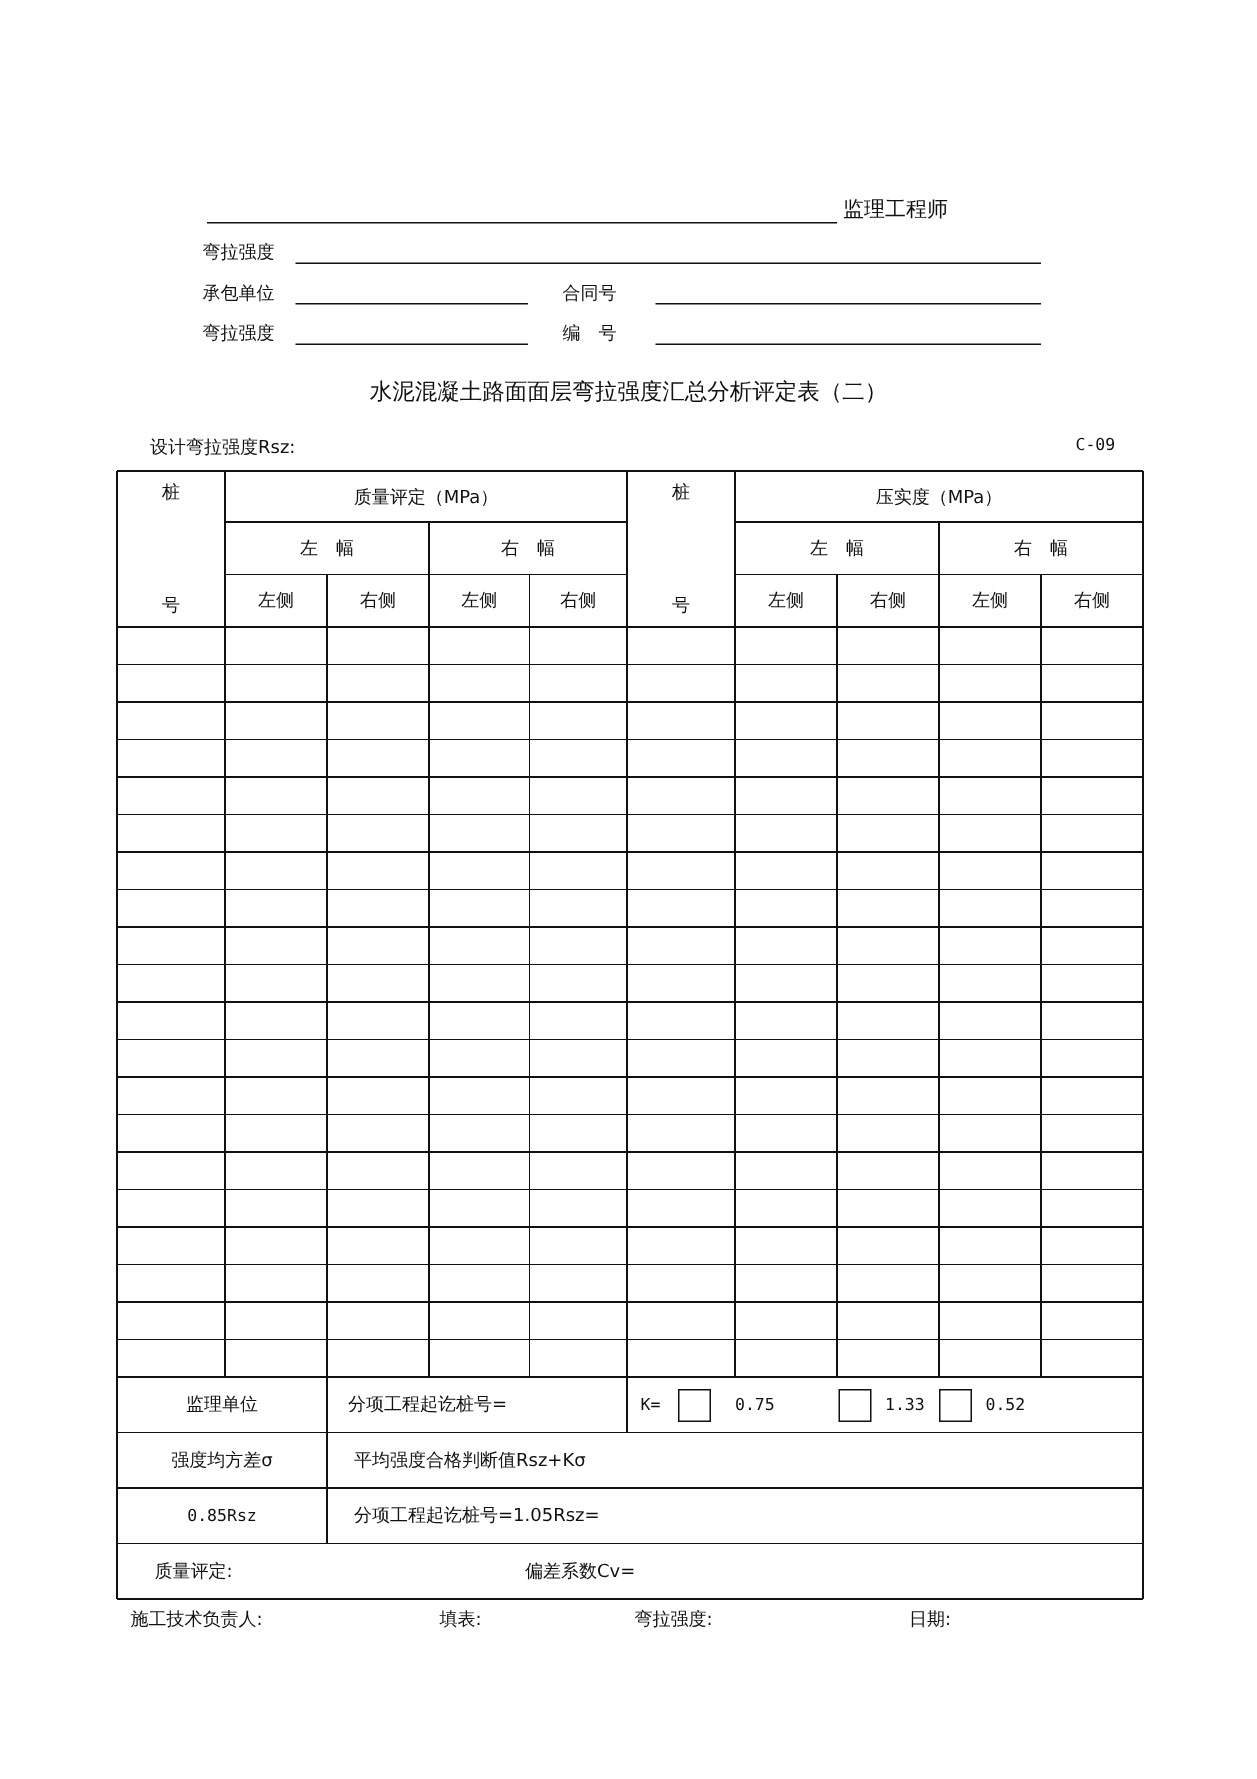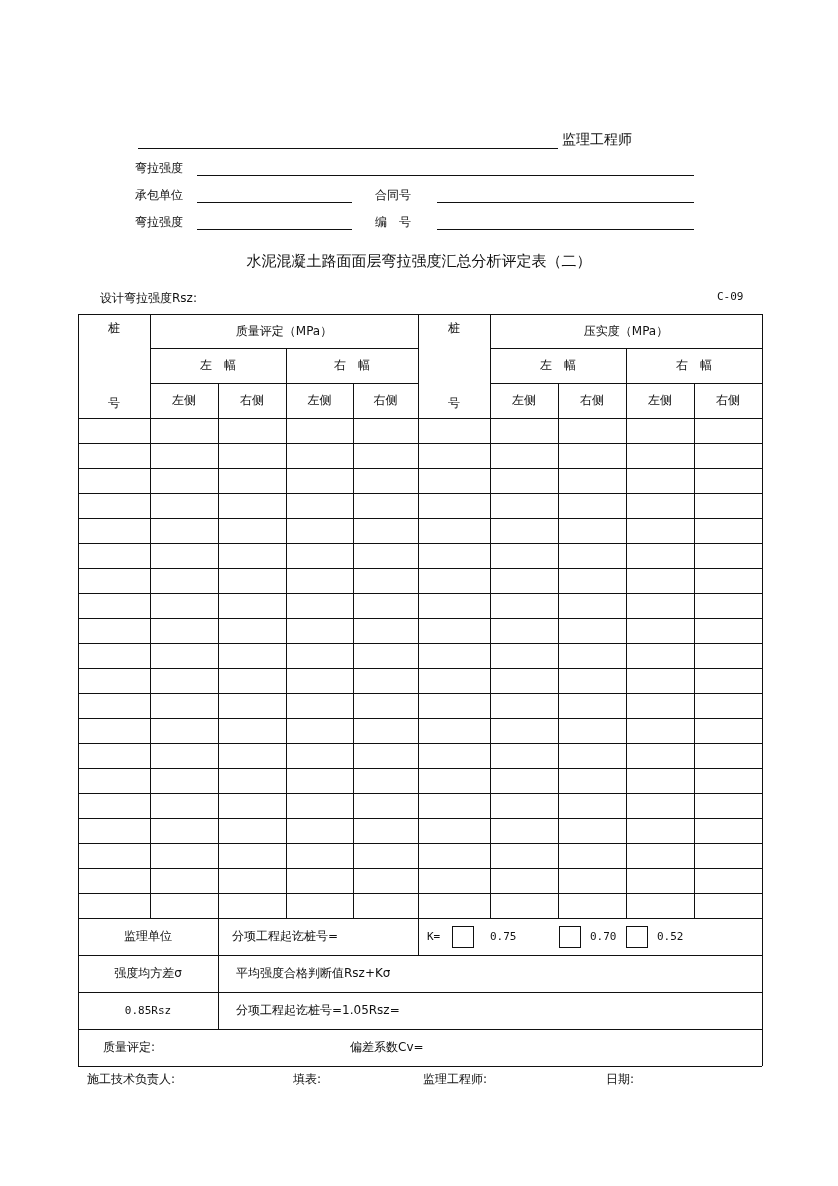--- a/index.html
+++ b/index.html
@@ -318,29 +318,29 @@
     <div class="datacell" style="left: 627px; top: 894px; width: 67px; height: 24px; display: flex; align-items: center; justify-content: center;"></div>
     <div class="datacell" style="left: 695px; top: 894px; width: 67px; height: 24px; display: flex; align-items: center; justify-content: center;"></div>
   </div>
 
 <div class="cell" style="left:78px; top:918px; width:140px; height:37px;">监理单位</div>
 <div class="cell" style="left:232px; top:918px; height:37px; justify-content:flex-start;">分项工程起讫桩号=</div>
 <div class="cell mono" style="left:427px; top:918px; height:37px; font-size:11px;">K=</div>
 <div class="kbox" style="left:452px; top:926px;"></div>
 <div class="cell mono" style="left:490px; top:918px; height:37px; font-size:11px;">0.75</div>
 <div class="kbox" style="left:559px; top:926px;"></div>
-<div class="cell mono" style="left:590px; top:918px; height:37px; font-size:11px;">0.70</div>
+<div class="cell mono" style="left:590px; top:918px; height:37px; font-size:11px;">1.33</div>
 <div class="kbox" style="left:626px; top:926px;"></div>
 <div class="cell mono" style="left:657px; top:918px; height:37px; font-size:11px;">0.52</div>
 
 <div class="cell" style="left:78px; top:955px; width:140px; height:37px;">强度均方差σ</div>
 <div class="cell" style="left:236px; top:955px; height:37px;">平均强度合格判断值Rsz+Kσ</div>
 
 <div class="cell mono" style="left:78px; top:992px; width:140px; height:37px; font-size:11px;">0.85Rsz</div>
 <div class="cell" style="left:236px; top:992px; height:37px;">分项工程起讫桩号=1.05Rsz=</div>
 
 <div class="cell" style="left:103px; top:1029px; height:37px;">质量评定:</div>
 <div class="cell" style="left:350px; top:1029px; height:37px;">偏差系数Cv=</div>
 
 <div class="lbl" style="left:87px; top:1071px;">施工技术负责人:</div>
 <div class="lbl" style="left:293px; top:1071px;">填表:</div>
-<div class="lbl" style="left:423px; top:1071px;">监理工程师:</div>
+<div class="lbl" style="left:423px; top:1071px;">弯拉强度:</div>
 <div class="lbl" style="left:606px; top:1071px;">日期:</div>
 
 </body></html>

